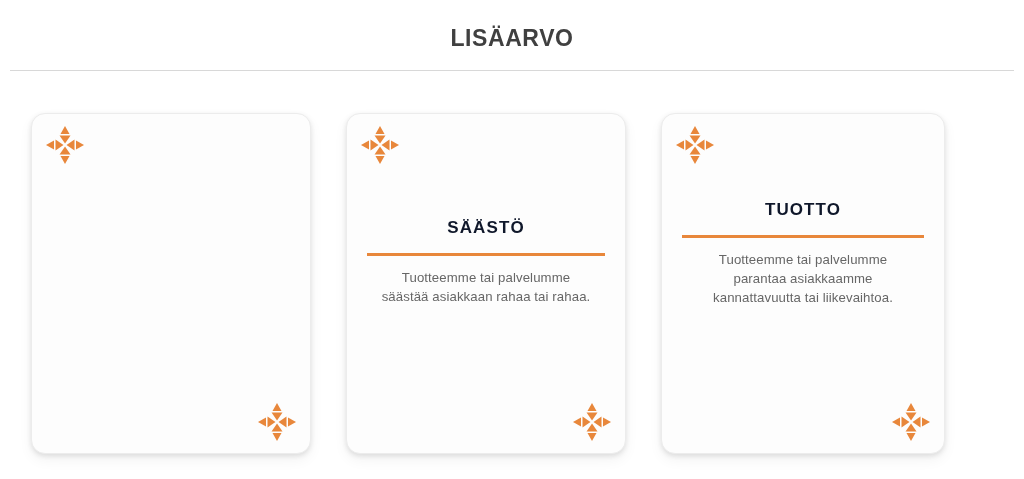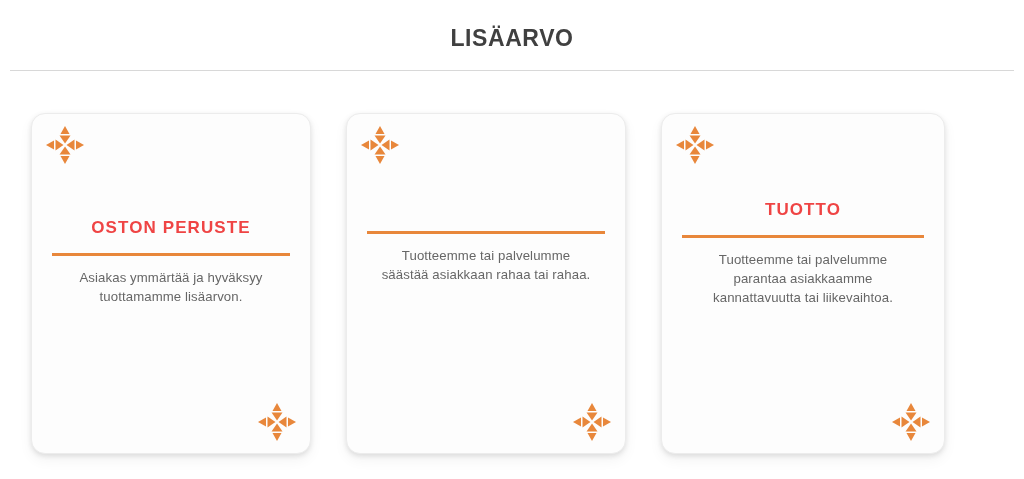--- a/index.html
+++ b/index.html
@@ -108,21 +108,21 @@
     padding: 0 12px;
   }
 
   .card-3 .card-inner { top: 85px; }
 
   .card-title {
     text-align: center;
     font-size: 17px;
     font-weight: bold;
     letter-spacing: 1.1px;
-    color: #ef4444;
+    color: #0f172a;
     line-height: 22px;
   }
 
   .card-divider {
     margin: 14px auto 0;
     width: 238px;
     height: 3px;
     background: #e8873b;
   }
 
@@ -158,25 +158,20 @@
             <polygon points="14.5,10.5 25.5,10.5 20,18.5"></polygon>
             <polygon points="20,21.5 25.5,29.5 14.5,29.5"></polygon>
             <polygon points="15.5,31 24.5,31 20,39"></polygon>
             <polygon points="1,20 9,15.5 9,24.5"></polygon>
             <polygon points="10.5,14.5 18.5,20 10.5,25.5"></polygon>
             <polygon points="21.5,20 29.5,14.5 29.5,25.5"></polygon>
             <polygon points="31,15.5 39,20 31,24.5"></polygon>
           </g>
         </svg>
       </span>
-      <div class="card-inner">
-        <div class="card-title">OSTON PERUSTE</div>
-        <div class="card-divider"></div>
-        <div class="card-text">Asiakas ymmärtää ja hyväksyy tuottamamme lisäarvon.</div>
-      </div>
       <span class="ornament ornament-br">
         <svg viewBox="0 0 40 40" xmlns="http://www.w3.org/2000/svg">
           <g fill="#e8873b">
             <polygon points="20,1 24.5,9 15.5,9"></polygon>
             <polygon points="14.5,10.5 25.5,10.5 20,18.5"></polygon>
             <polygon points="20,21.5 25.5,29.5 14.5,29.5"></polygon>
             <polygon points="15.5,31 24.5,31 20,39"></polygon>
             <polygon points="1,20 9,15.5 9,24.5"></polygon>
             <polygon points="10.5,14.5 18.5,20 10.5,25.5"></polygon>
             <polygon points="21.5,20 29.5,14.5 29.5,25.5"></polygon>
@@ -195,20 +190,21 @@
             <polygon points="20,21.5 25.5,29.5 14.5,29.5"></polygon>
             <polygon points="15.5,31 24.5,31 20,39"></polygon>
             <polygon points="1,20 9,15.5 9,24.5"></polygon>
             <polygon points="10.5,14.5 18.5,20 10.5,25.5"></polygon>
             <polygon points="21.5,20 29.5,14.5 29.5,25.5"></polygon>
             <polygon points="31,15.5 39,20 31,24.5"></polygon>
           </g>
         </svg>
       </span>
       <div class="card-inner">
+        <div class="card-title">SÄÄSTÖ</div>
         <div class="card-divider"></div>
         <div class="card-text">Tuotteemme tai palvelumme säästää asiakkaan rahaa tai rahaa.</div>
       </div>
       <span class="ornament ornament-br">
         <svg viewBox="0 0 40 40" xmlns="http://www.w3.org/2000/svg">
           <g fill="#e8873b">
             <polygon points="20,1 24.5,9 15.5,9"></polygon>
             <polygon points="14.5,10.5 25.5,10.5 20,18.5"></polygon>
             <polygon points="20,21.5 25.5,29.5 14.5,29.5"></polygon>
             <polygon points="15.5,31 24.5,31 20,39"></polygon>

